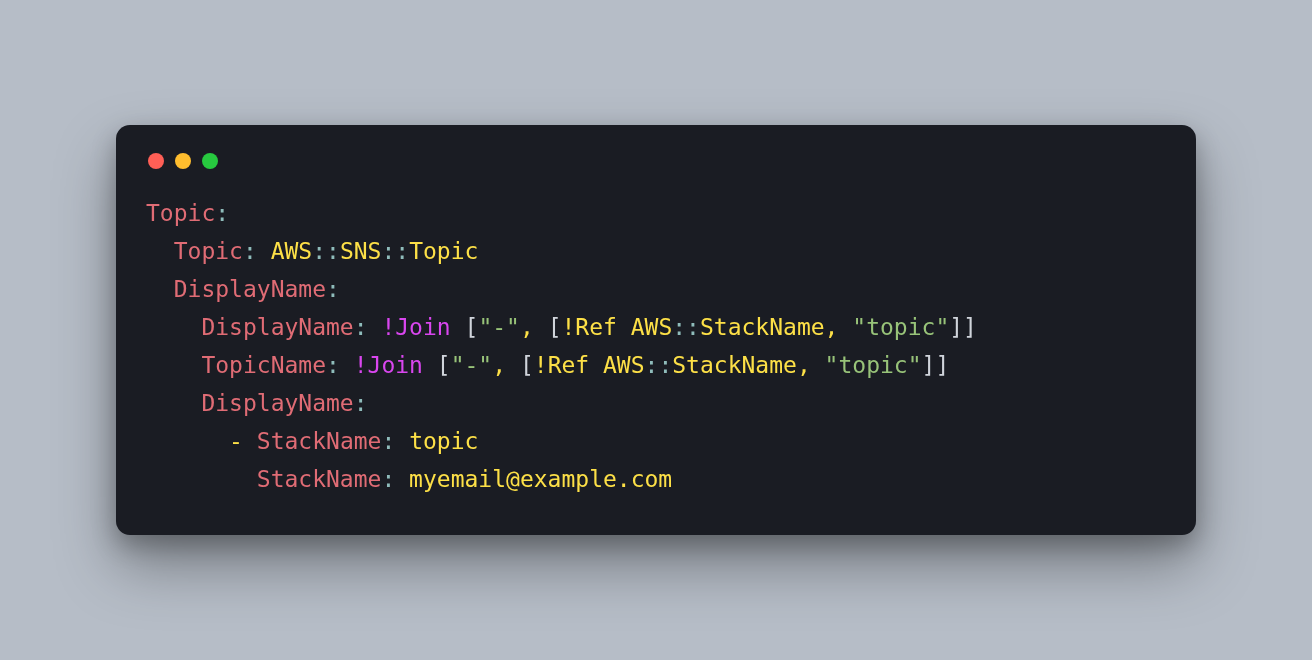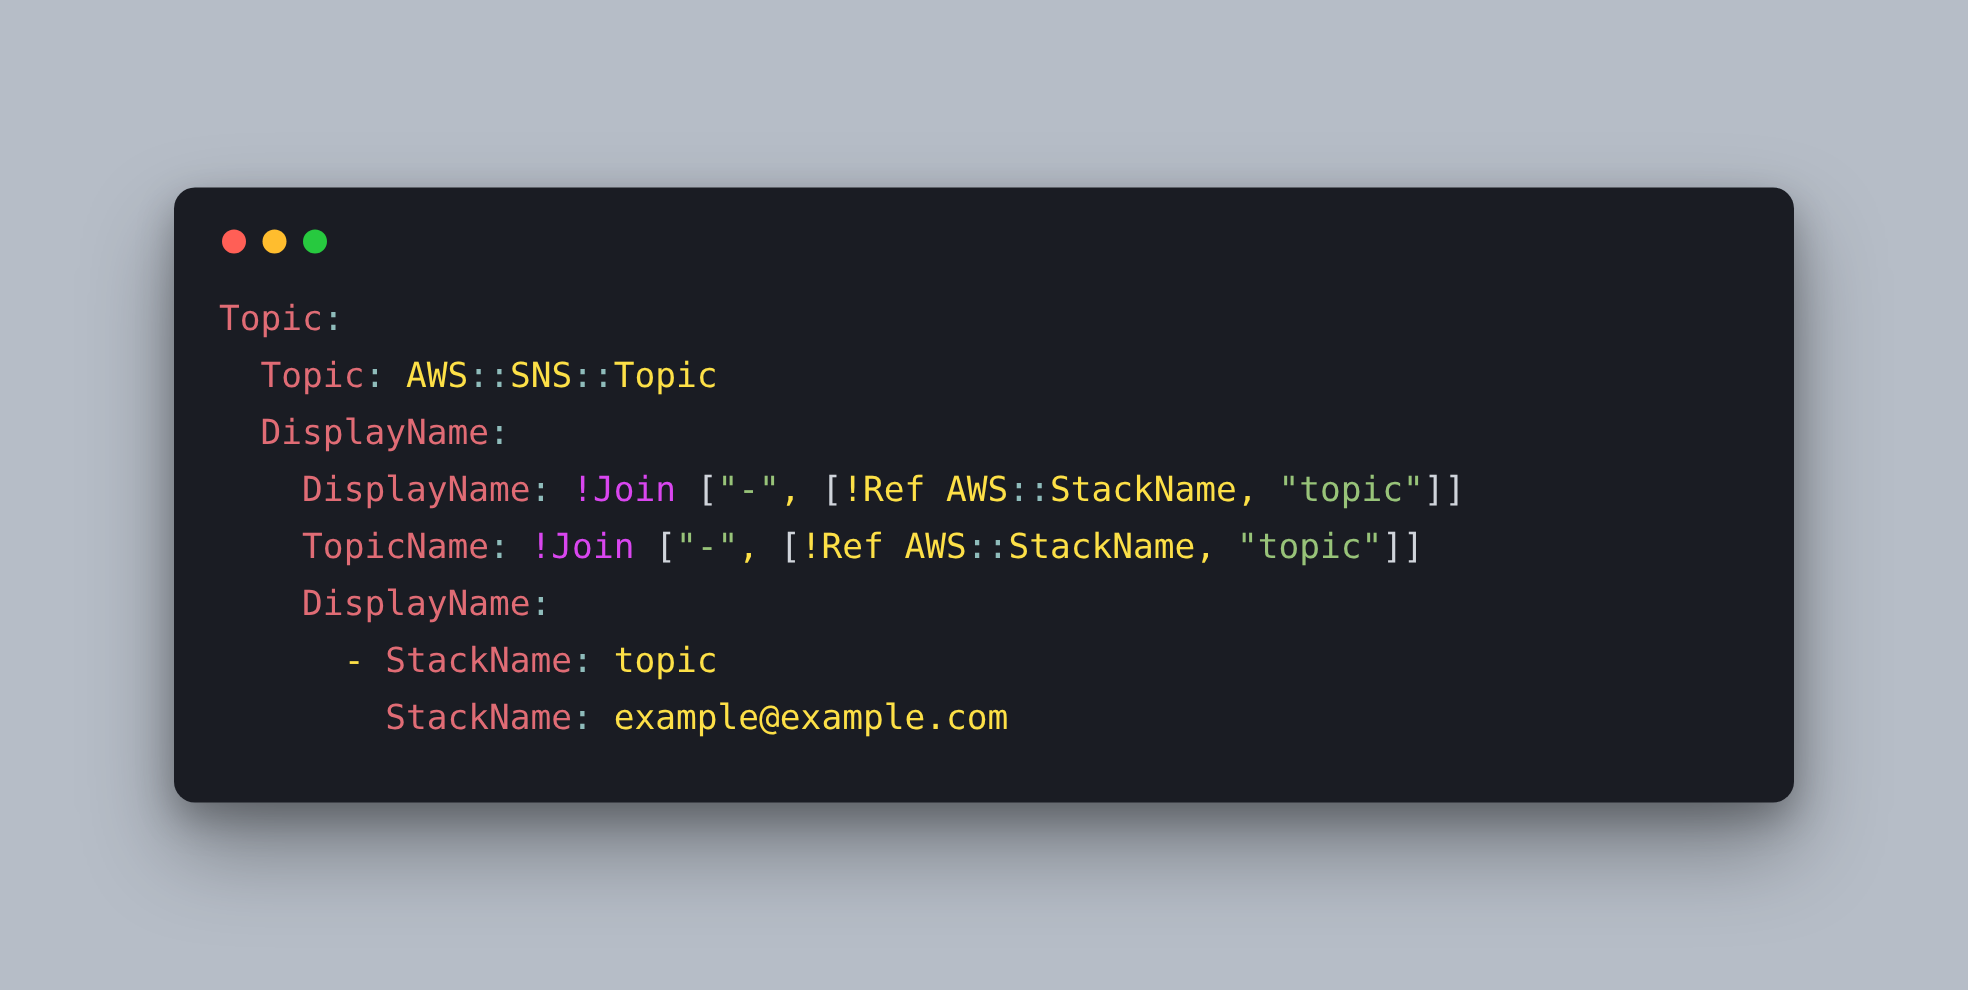--- a/index.html
+++ b/index.html
@@ -59,14 +59,14 @@
     <div class="dot yellow"></div>
     <div class="dot green"></div>
   </div>
   <div class="code"><span class="key">Topic</span><span class="punct">:</span>
   <span class="key">Topic</span><span class="punct">:</span><span class="plain"> </span><span class="plain">AWS</span><span class="punct">::</span><span class="plain">SNS</span><span class="punct">::</span><span class="plain">Topic</span>
   <span class="key">DisplayName</span><span class="punct">:</span>
     <span class="key">DisplayName</span><span class="punct">:</span><span class="fn"> !Join </span><span class="bracket">[</span><span class="str">"-"</span><span class="plain">, </span><span class="bracket">[</span><span class="plain">!Ref AWS</span><span class="punct">::</span><span class="plain">StackName</span><span class="plain">, </span><span class="str">"topic"</span><span class="bracket">]]</span>
     <span class="key">TopicName</span><span class="punct">:</span><span class="fn"> !Join </span><span class="bracket">[</span><span class="str">"-"</span><span class="plain">, </span><span class="bracket">[</span><span class="plain">!Ref AWS</span><span class="punct">::</span><span class="plain">StackName</span><span class="plain">, </span><span class="str">"topic"</span><span class="bracket">]]</span>
     <span class="key">DisplayName</span><span class="punct">:</span>
       <span class="plain">- </span><span class="key">StackName</span><span class="punct">:</span><span class="plain"> topic</span>
-        <span class="key">StackName</span><span class="punct">:</span><span class="plain"> example@example.com</span></div>
+        <span class="key">StackName</span><span class="punct">:</span><span class="plain"> myemail@example.com</span></div>
 </div>
 
 </body></html>

